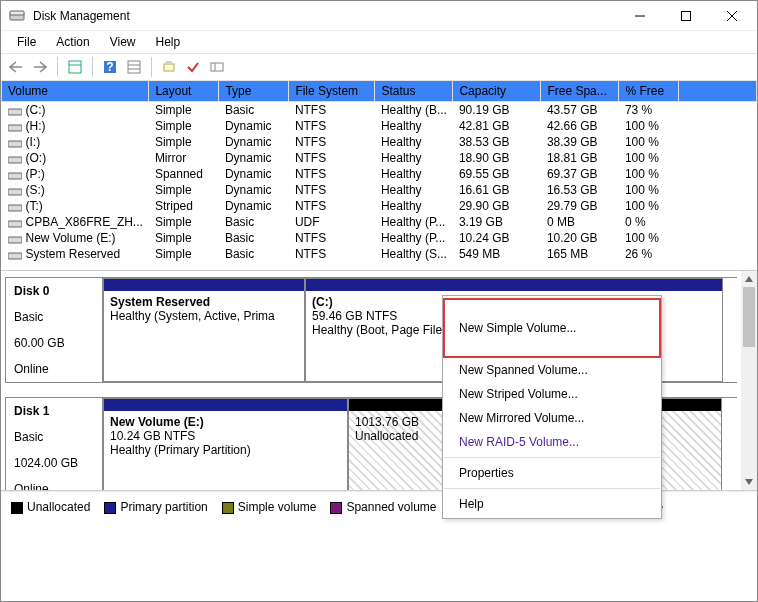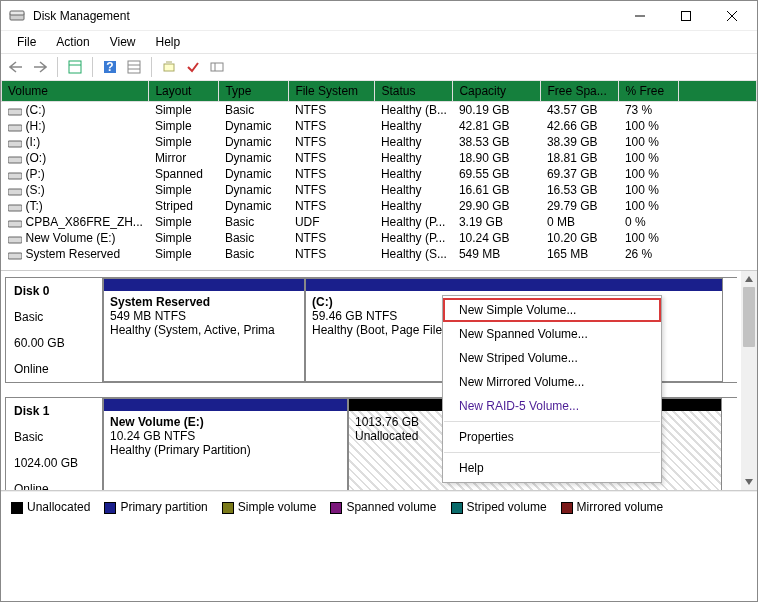--- a/index.html
+++ b/index.html
@@ -9,21 +9,21 @@
 .titlebar .title { flex: 1; padding-left: 2px; }
 .winbtns { display: flex; }
 .winbtn { width: 46px; height: 30px; display:flex; align-items:center; justify-content:center; }
 .menubar { display: flex; padding: 2px 6px; height: 22px; align-items: center; }
 .menubar span { padding: 2px 10px; }
 .toolbar { display: flex; align-items: center; height: 28px; padding: 2px 4px; border-top:1px solid #e5e5e5; border-bottom:1px solid #e5e5e5; gap:2px;}
 .tbtn { width: 22px; height: 22px; display:flex; align-items:center; justify-content:center; border:1px solid transparent; }
 .tsep { width:1px; height:20px; background:#ccc; margin:0 4px;}
 .table-wrap { height: 190px; overflow:auto; border-bottom:1px solid #ccc;}
 table { border-collapse: collapse; width: 100%; }
-th { text-align:left; font-weight:400; background:#15803d; border:1px solid #ddd; border-top:none; padding:3px 6px; position:sticky; top:0; white-space:nowrap;}
+th { text-align:left; font-weight:400; background:#3b82f6; border:1px solid #ddd; border-top:none; padding:3px 6px; position:sticky; top:0; white-space:nowrap;}
 td { padding:1px 6px; white-space:nowrap; }
 .volicon { display:inline-block; width:14px; height:10px; margin-right:4px; vertical-align:middle; }
 .diskpane { position:relative; height:220px; overflow:hidden; border-bottom:1px solid #ccc;}
 .diskcontent { position:absolute; left:0; top:0; right:16px; bottom:0; overflow:hidden; padding:6px 4px;}
 .scrollbar-v { position:absolute; right:0; top:0; bottom:0; width:16px; background:#f0f0f0; display:flex; flex-direction:column; }
 .scrollbar-v .arrow { height:16px; display:flex; align-items:center; justify-content:center; background:#f0f0f0;}
 .scrollbar-v .track { flex:1; position:relative; }
 .scrollbar-v .thumb { position:absolute; top:0; left:2px; right:2px; height:60px; background:#c2c2c2; border-radius:1px;}
 .diskrow { display:flex; margin-bottom:14px; border-top:1px solid #888; border-bottom:1px solid #888;}
 .diskinfo { width:98px; padding:6px 8px; border-left:1px solid #888; border-right:1px solid #888; background:#fff; display:flex; flex-direction:column; gap:12px;}
@@ -35,21 +35,21 @@
 .part .partbody { padding:4px 6px; flex:1; min-height:62px; }
 .part .pname { font-weight:700; white-space:nowrap; overflow:hidden; text-overflow:ellipsis;}
 .part .ptxt { white-space:nowrap; overflow:hidden; text-overflow:ellipsis; }
 .hatchbody { background: repeating-linear-gradient(45deg, #fff, #fff 4px, #ddd 4px, #ddd 6px); }
 .legend { display:flex; flex-wrap:wrap; gap:14px; padding:8px 10px 10px; align-items:center; border-top:1px solid #eee;}
 .legbox { width:12px; height:12px; display:inline-block; border:1px solid #000; margin-right:4px; vertical-align:middle;}
 .ctxmenu { position:absolute; left:442px; top:295px; width:220px; background:#fff; border:1px solid #aaa; box-shadow:2px 2px 4px rgba(0,0,0,.15); padding:2px 0; z-index:50;}
 .ctxmenu .mitem { padding:5px 16px; }
 .ctxmenu .mitem.disabled { color:#4c1d95; }
 .ctxmenu .msep { height:1px; background:#ddd; margin:3px 1px;}
-.ctxmenu .mitem.highlight { border:2px solid #d93a3a; padding:3px 14px;}
+.ctxmenu .mitem.highlight { border:2px solid #d93a3a; padding:21px 14px;}
 </style>
 </head>
 <body>
 
 <div class="titlebar">
   <span class="appicon">
     <svg width="16" height="16" viewBox="0 0 16 16">
         <rect x="1" y="5" width="14" height="7" rx="1" fill="#d0d0d0" stroke="#666"></rect>
         <rect x="1" y="3" width="14" height="4" rx="1" fill="#e8e8e8" stroke="#666"></rect>
       </svg>
@@ -291,21 +291,20 @@
           <div class="dname">Disk 0</div>
           <div>Basic</div>
           <div>60.00 GB</div>
           <div>Online</div>
         </div>
         <div class="partitions">
           <div class="part" style="width: 202px;">
             <div class="bar"></div>
             <div class="partbody">
               <div class="pname">System Reserved</div>
-              <div class="ptxt">549 MB NTFS</div>
               <div class="ptxt">Healthy (System, Active, Prima</div>
             </div>
           </div>
           <div class="part" style="width: 418px;">
             <div class="bar"></div>
             <div class="partbody">
               <div class="pname">(C:)</div>
               <div class="ptxt">59.46 GB NTFS</div>
               <div class="ptxt">Healthy (Boot, Page File,</div>
             </div>

